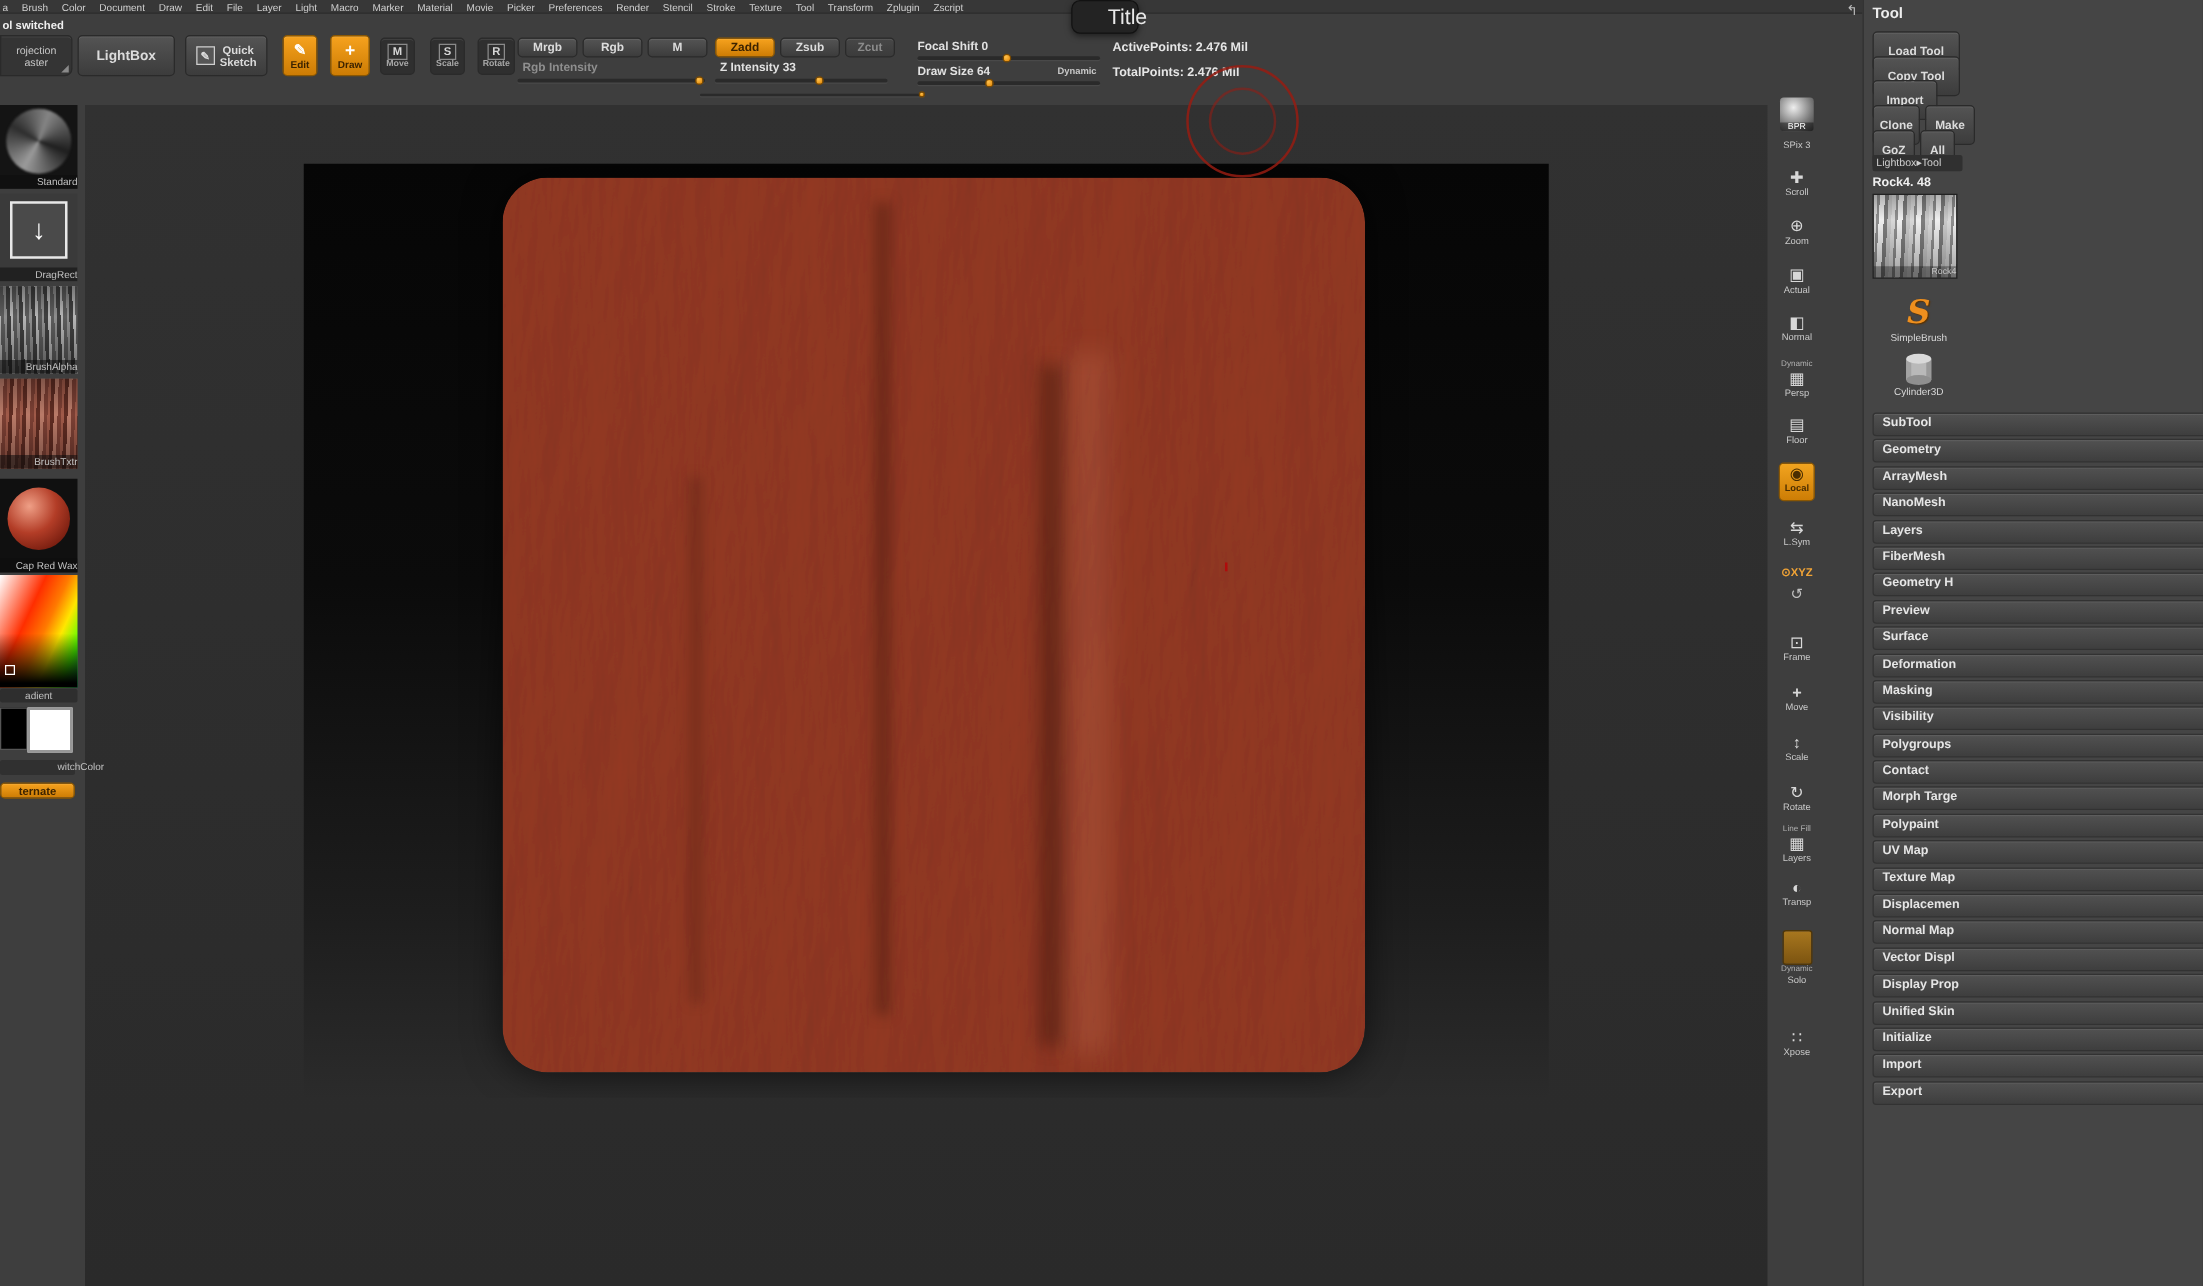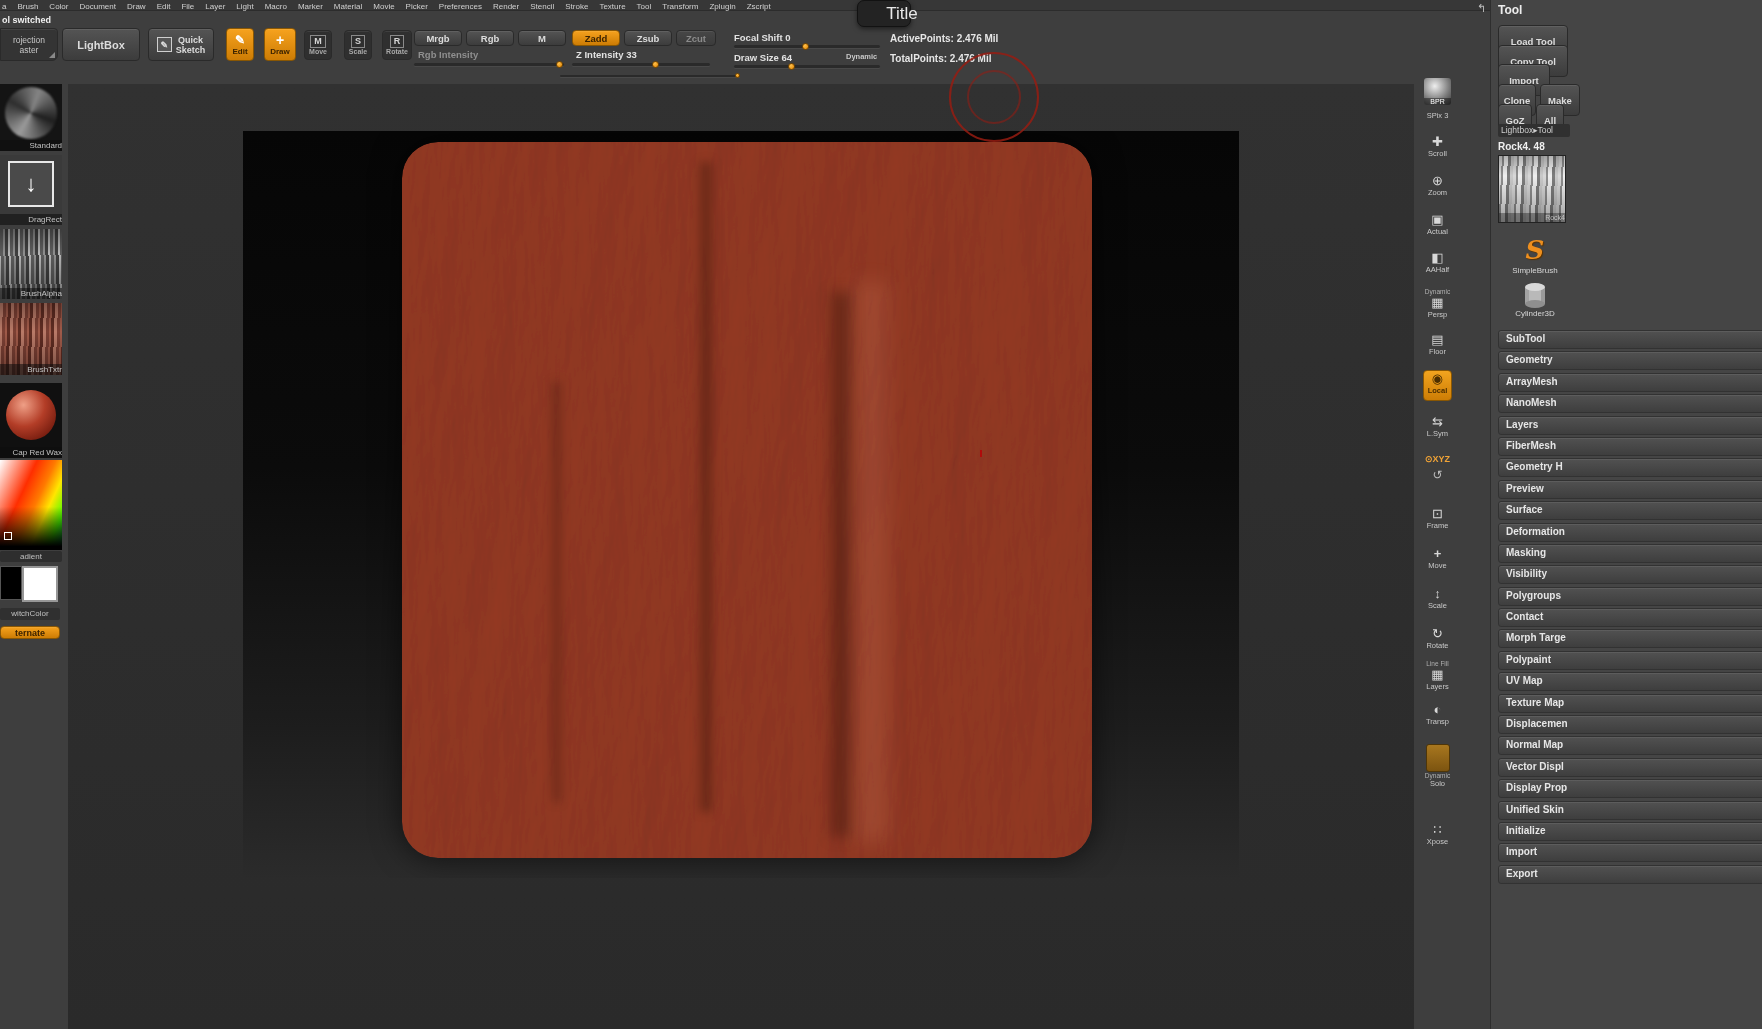--- a/index.html
+++ b/index.html
@@ -210,21 +210,21 @@
 
   <div class="shelf-thumb" style="top:460px;height:90px;background:linear-gradient(to top,#000 4%,rgba(0,0,0,0) 48%),linear-gradient(115deg,#ffffff 0%,#ff2e00 36%,#ff7a00 54%,#ffe600 68%,#4cff00 85%,#00a651 100%);">
     <div class="abs" style="left:4px;bottom:10px;width:8px;height:8px;border:1px solid #fff;"></div>
   </div>
 
   <div class="abs" style="left:0;top:551px;width:62px;height:11px;background:#2e2e2e;border-radius:2px;font-size:8px;color:#c0c0c0;text-align:center;line-height:11px;">adient</div>
 
   <div class="abs" style="left:0;top:566px;width:22px;height:34px;background:#000;border:1px solid #555;"></div>
   <div class="abs" style="left:22px;top:566px;width:36px;height:36px;background:#fff;border:2px solid #979797;"></div>
 
-  <div class="abs" style="left:0;top:608px;width:60px;height:12px;background:#303030;border-radius:2px;font-size:8px;color:#c0c0c0;text-align:center;line-height:12px;">witchColor</div>
+  <div class="abs" style="left:0;top:608px;width:60px;height:12px;background:#303030;border-radius:2px;font-size:8px;color:#c0c0c0;line-height:12px;padding-left:46px;">witchColor</div>
   <div class="abs btn orange" style="left:0;top:626px;width:60px;height:13px;font-size:9px;">
       <span>ternate</span>
     </div>
 
   <div class="rail" style="top:78px;">
     <div style="position:relative;width:27px;height:27px;margin:0 auto;border-radius:3px;background:radial-gradient(circle at 40% 30%,#eee,#777 60%,#333);overflow:hidden;">
       <span style="position:absolute;left:0;right:0;bottom:0;font-size:7px;color:#fff;background:rgba(0,0,0,.4);">BPR</span>
     </div>
     <span class="rl" style="margin-top:6px;display:block;font-size:7.5px;">SPix 3</span>
   </div>
@@ -236,21 +236,21 @@
   <div class="rail" style="top:173px;">
     <span class="ic">⊕</span>
     <span class="rl">Zoom</span>
   </div>
   <div class="rail" style="top:212px;">
     <span class="ic">▣</span>
     <span class="rl">Actual</span>
   </div>
   <div class="rail" style="top:250px;">
     <span class="ic">◧</span>
-    <span class="rl">AAHalf</span>
+    <span class="rl">Normal</span>
   </div>
   <div class="rail" style="top:288px;">
     <span class="sub">Dynamic</span>
     <span class="ic">▦</span>
     <span class="rl">Persp</span>
   </div>
   <div class="rail" style="top:332px;">
     <span class="ic">▤</span>
     <span class="rl">Floor</span>
   </div>

